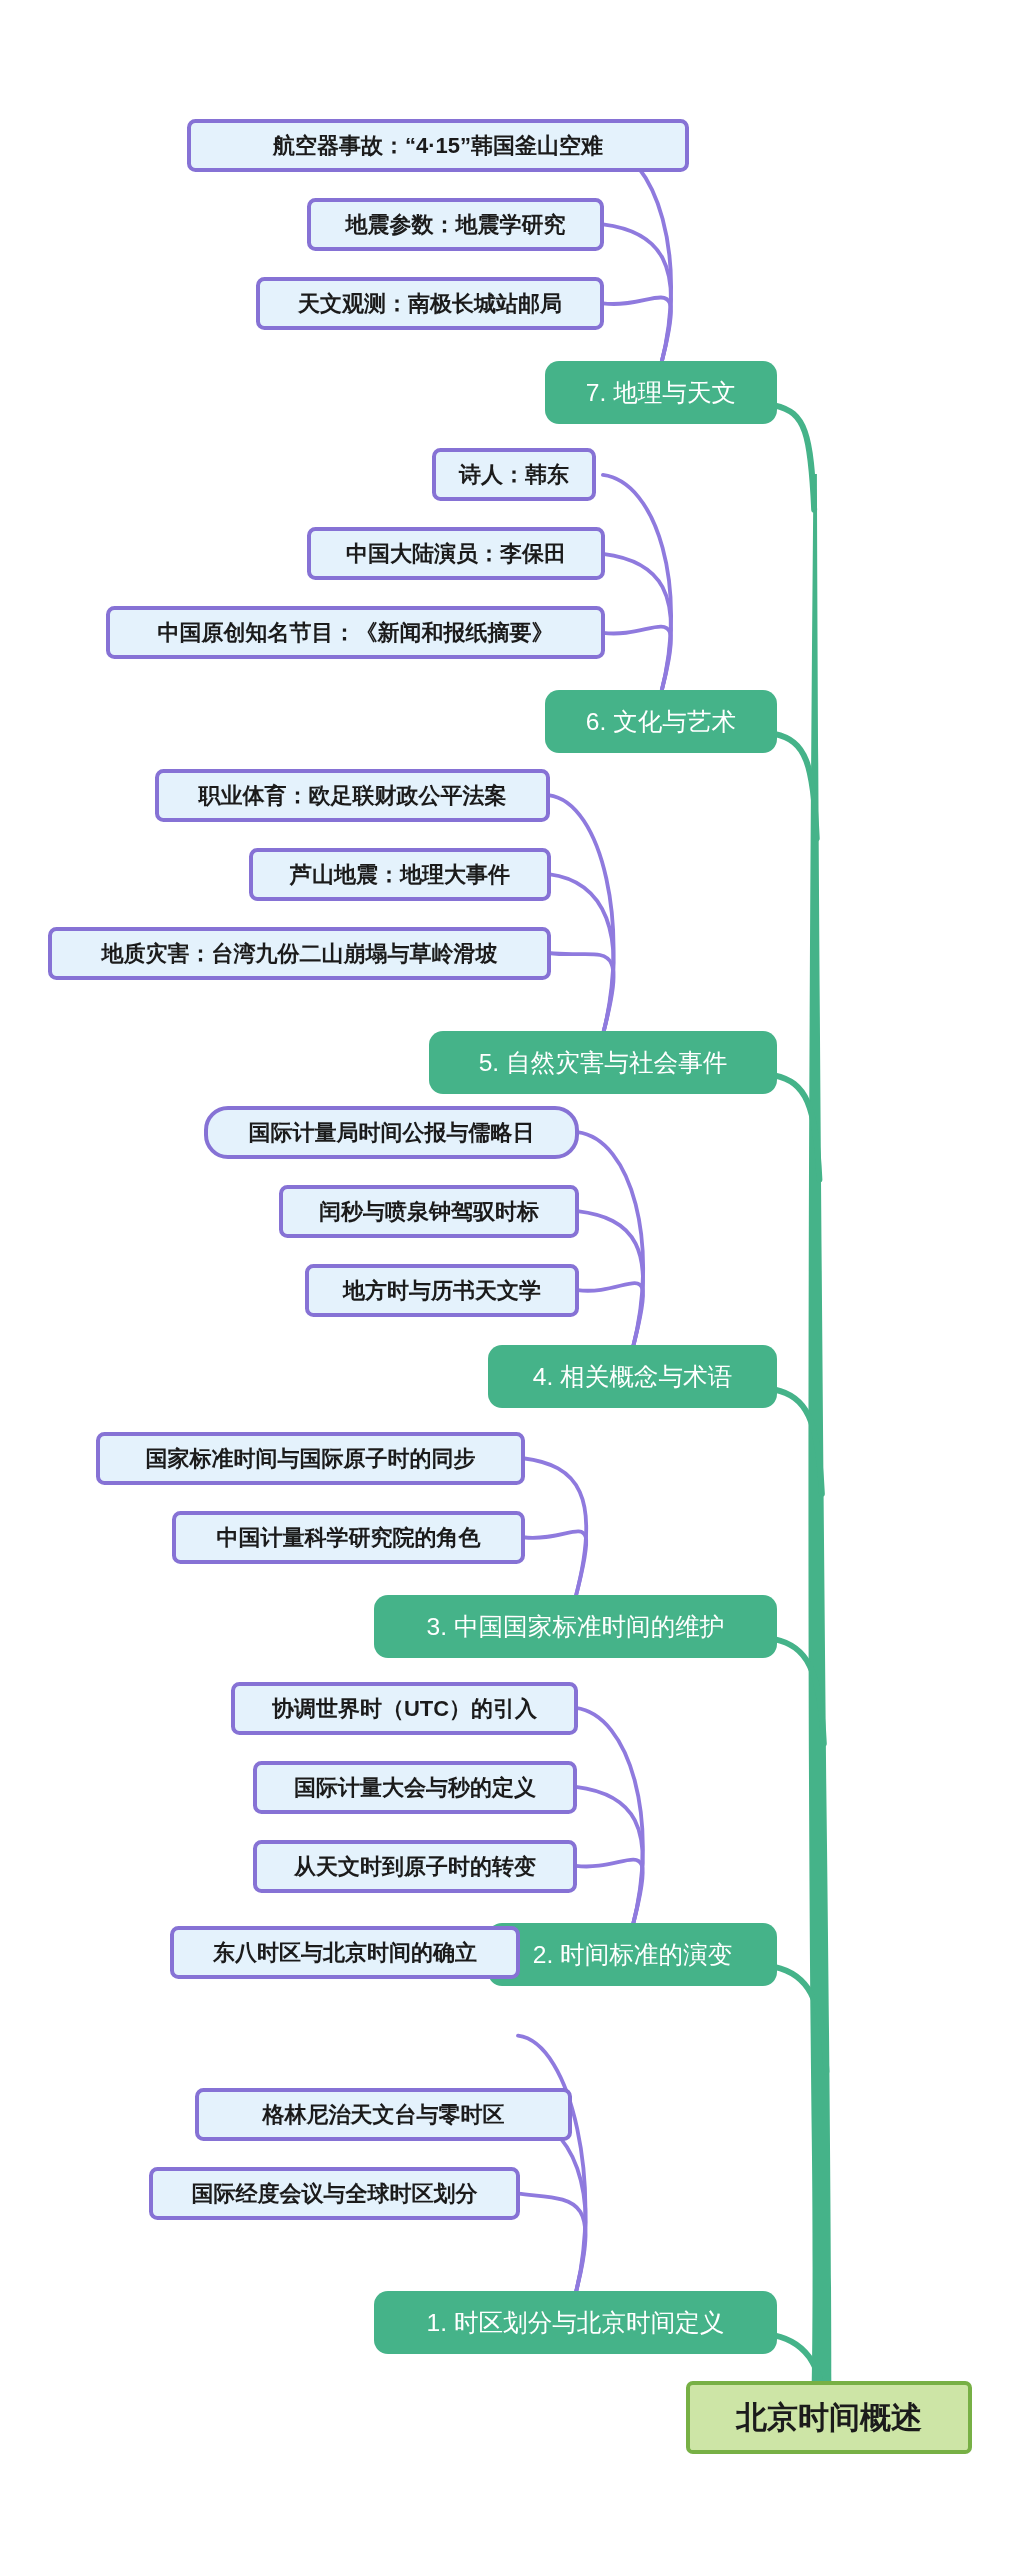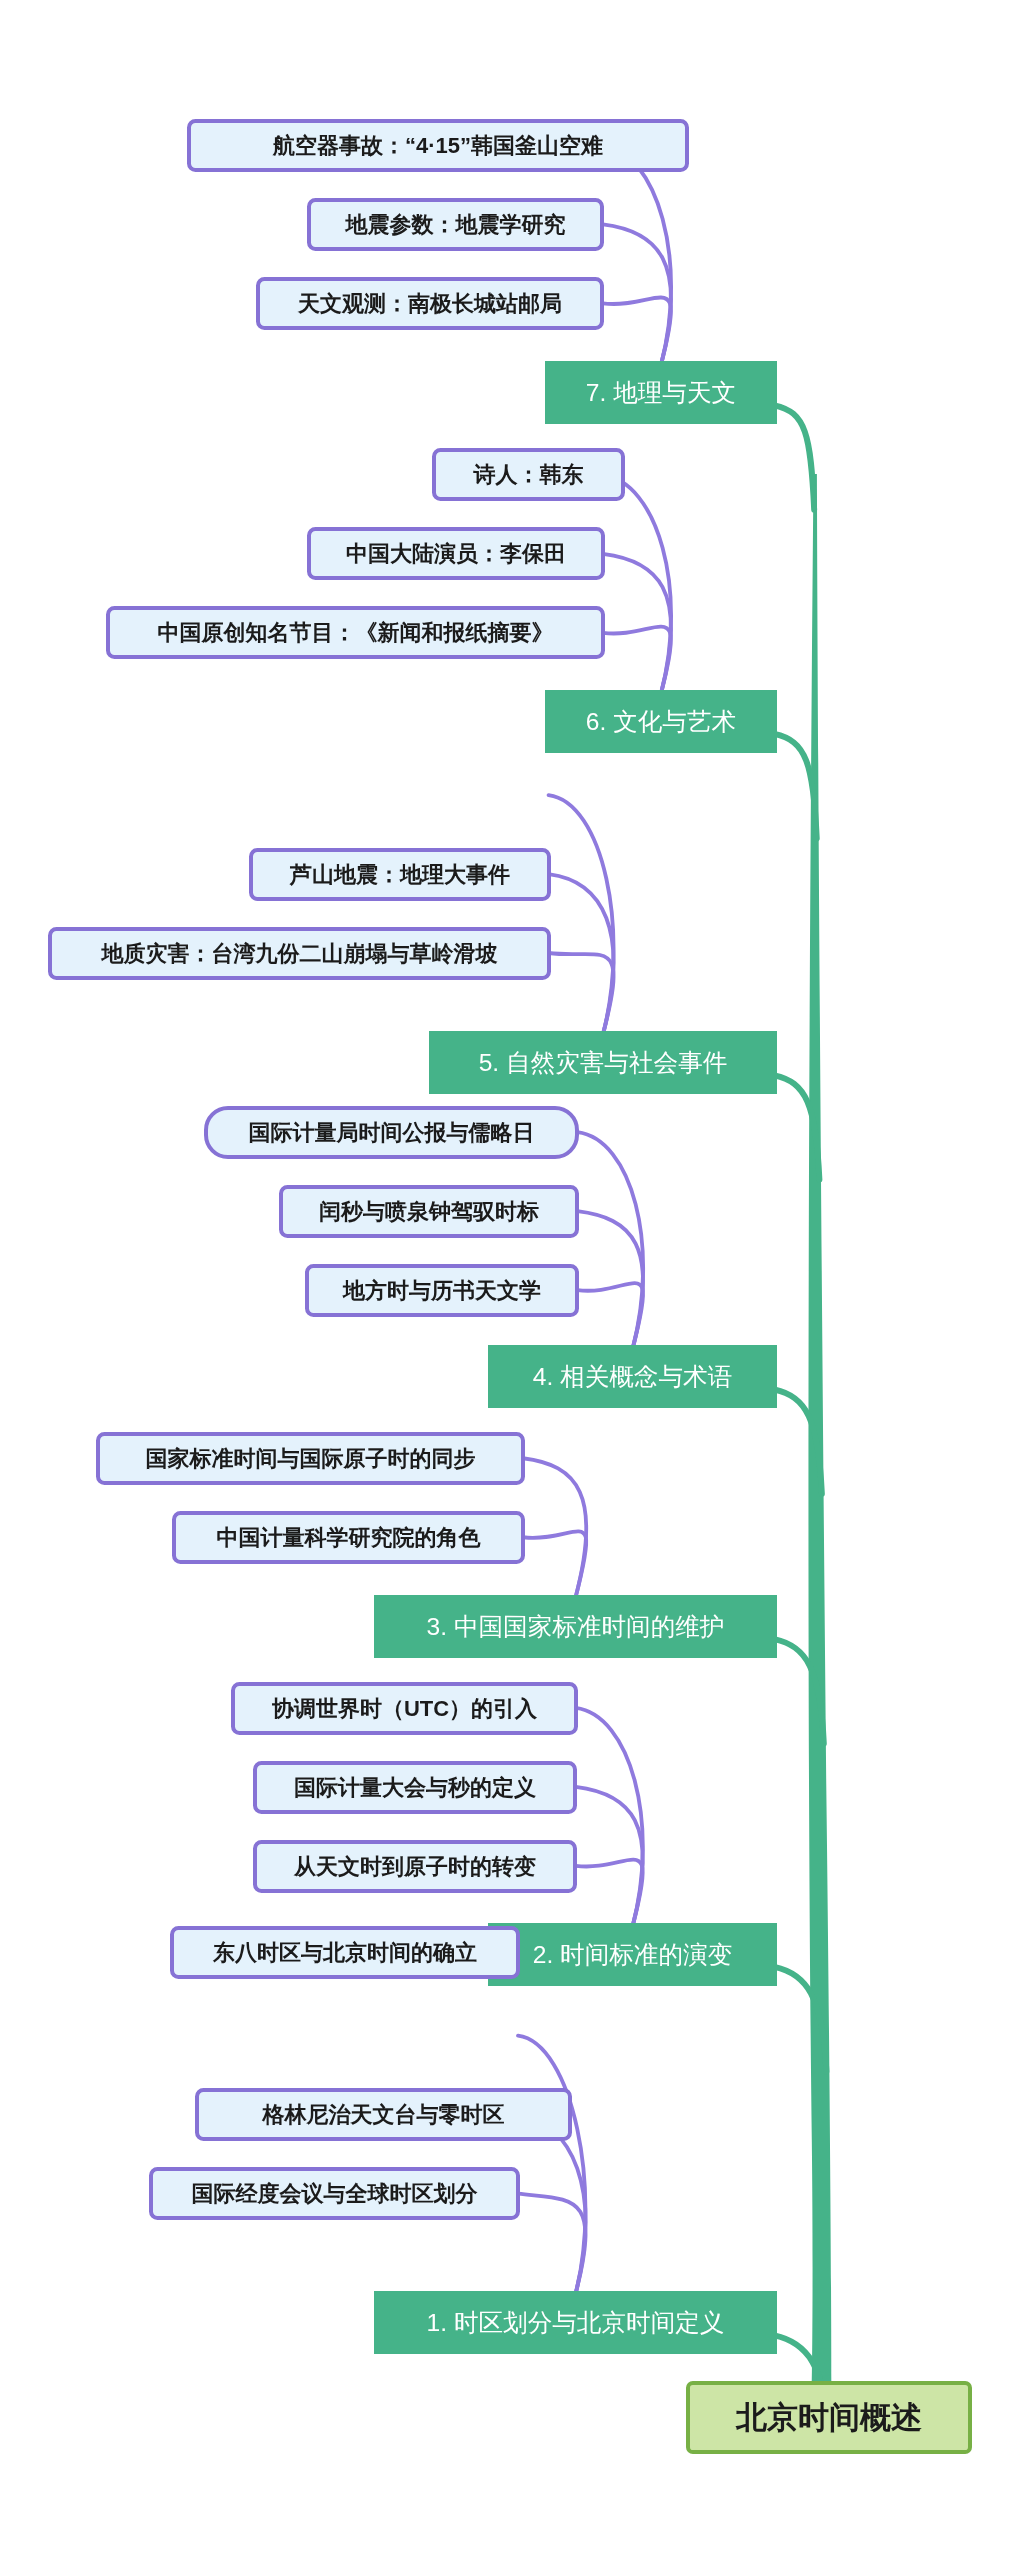--- a/index.html
+++ b/index.html
@@ -25,21 +25,21 @@
     font-size: 22px;
     font-weight: bold;
     color: #1B1B1B;
     z-index: 2;
     white-space: nowrap;
   }
   .branch {
     position: absolute;
     box-sizing: border-box;
     background: #45B389;
-    border-radius: 0;
+    border-radius: 14px;
     height: 63px;
     display: flex;
     align-items: center;
     justify-content: center;
     font-size: 24.6px;
     font-weight: normal;
     color: #ffffff;
     z-index: 2;
     white-space: nowrap;
   }
@@ -93,24 +93,25 @@
       <path d="M 610,2397 C 674,2405 709.5,2580 677.5,2702" fill="none" stroke="#8F7ADE" stroke-width="4.5" stroke-linecap="round"></path>
       <path d="M 610,2490 C 674,2498 709.5,2580 677.5,2702" fill="none" stroke="#8F7ADE" stroke-width="4.5" stroke-linecap="round"></path>
       <path d="M 610,2583 C 674,2591 709.5,2580 677.5,2702" fill="none" stroke="#8F7ADE" stroke-width="4.5" stroke-linecap="round"></path>
     </svg>
   <div class="rootnode" id="root-node" style="left:686px; top:2381px; width:286px;">北京时间概述</div>
 <div class="branch" style="left: 545px; top: 361px; width: 232px;">7. 地理与天文</div>
     <div class="leaf" style="left: 187px; top: 119px; width: 502px;">航空器事故：“4·15”韩国釜山空难</div>
     <div class="leaf" style="left: 307px; top: 198px; width: 297px;">地震参数：地震学研究</div>
     <div class="leaf" style="left: 256px; top: 277px; width: 348px;">天文观测：南极长城站邮局</div>
     <div class="branch" style="left: 545px; top: 690px; width: 232px;">6. 文化与艺术</div>
-    <div class="leaf" style="left: 432px; top: 448px; width: 193px;">诗人：韩东</div>
+    <div class="leaf" style="left: 432px; top: 448px; width: 164px;">诗人：韩东</div>
     <div class="leaf" style="left: 307px; top: 527px; width: 298px;">中国大陆演员：李保田</div>
     <div class="leaf" style="left: 106px; top: 606px; width: 499px;">中国原创知名节目：《新闻和报纸摘要》</div>
     <div class="branch" style="left: 429px; top: 1031px; width: 348px;">5. 自然灾害与社会事件</div>
+    <div class="leaf" style="left: 155px; top: 769px; width: 395px;">职业体育：欧足联财政公平法案</div>
     <div class="leaf" style="left: 249px; top: 848px; width: 302px;">芦山地震：地理大事件</div>
     <div class="leaf" style="left: 48px; top: 927px; width: 503px;">地质灾害：台湾九份二山崩塌与草岭滑坡</div>
     <div class="branch" style="left: 488px; top: 1345px; width: 289px;">4. 相关概念与术语</div>
     <div class="leaf" style="left: 204px; top: 1106px; width: 375px; border-radius: 24px;">国际计量局时间公报与儒略日</div>
     <div class="leaf" style="left: 279px; top: 1185px; width: 300px;">闰秒与喷泉钟驾驭时标</div>
     <div class="leaf" style="left: 305px; top: 1264px; width: 274px;">地方时与历书天文学</div>
     <div class="branch" style="left: 374px; top: 1595px; width: 403px;">3. 中国国家标准时间的维护</div>
     <div class="leaf" style="left: 96px; top: 1432px; width: 429px;">国家标准时间与国际原子时的同步</div>
     <div class="leaf" style="left: 172px; top: 1511px; width: 353px;">中国计量科学研究院的角色</div>
     <div class="branch" style="left: 488px; top: 1923px; width: 289px;">2. 时间标准的演变</div>

